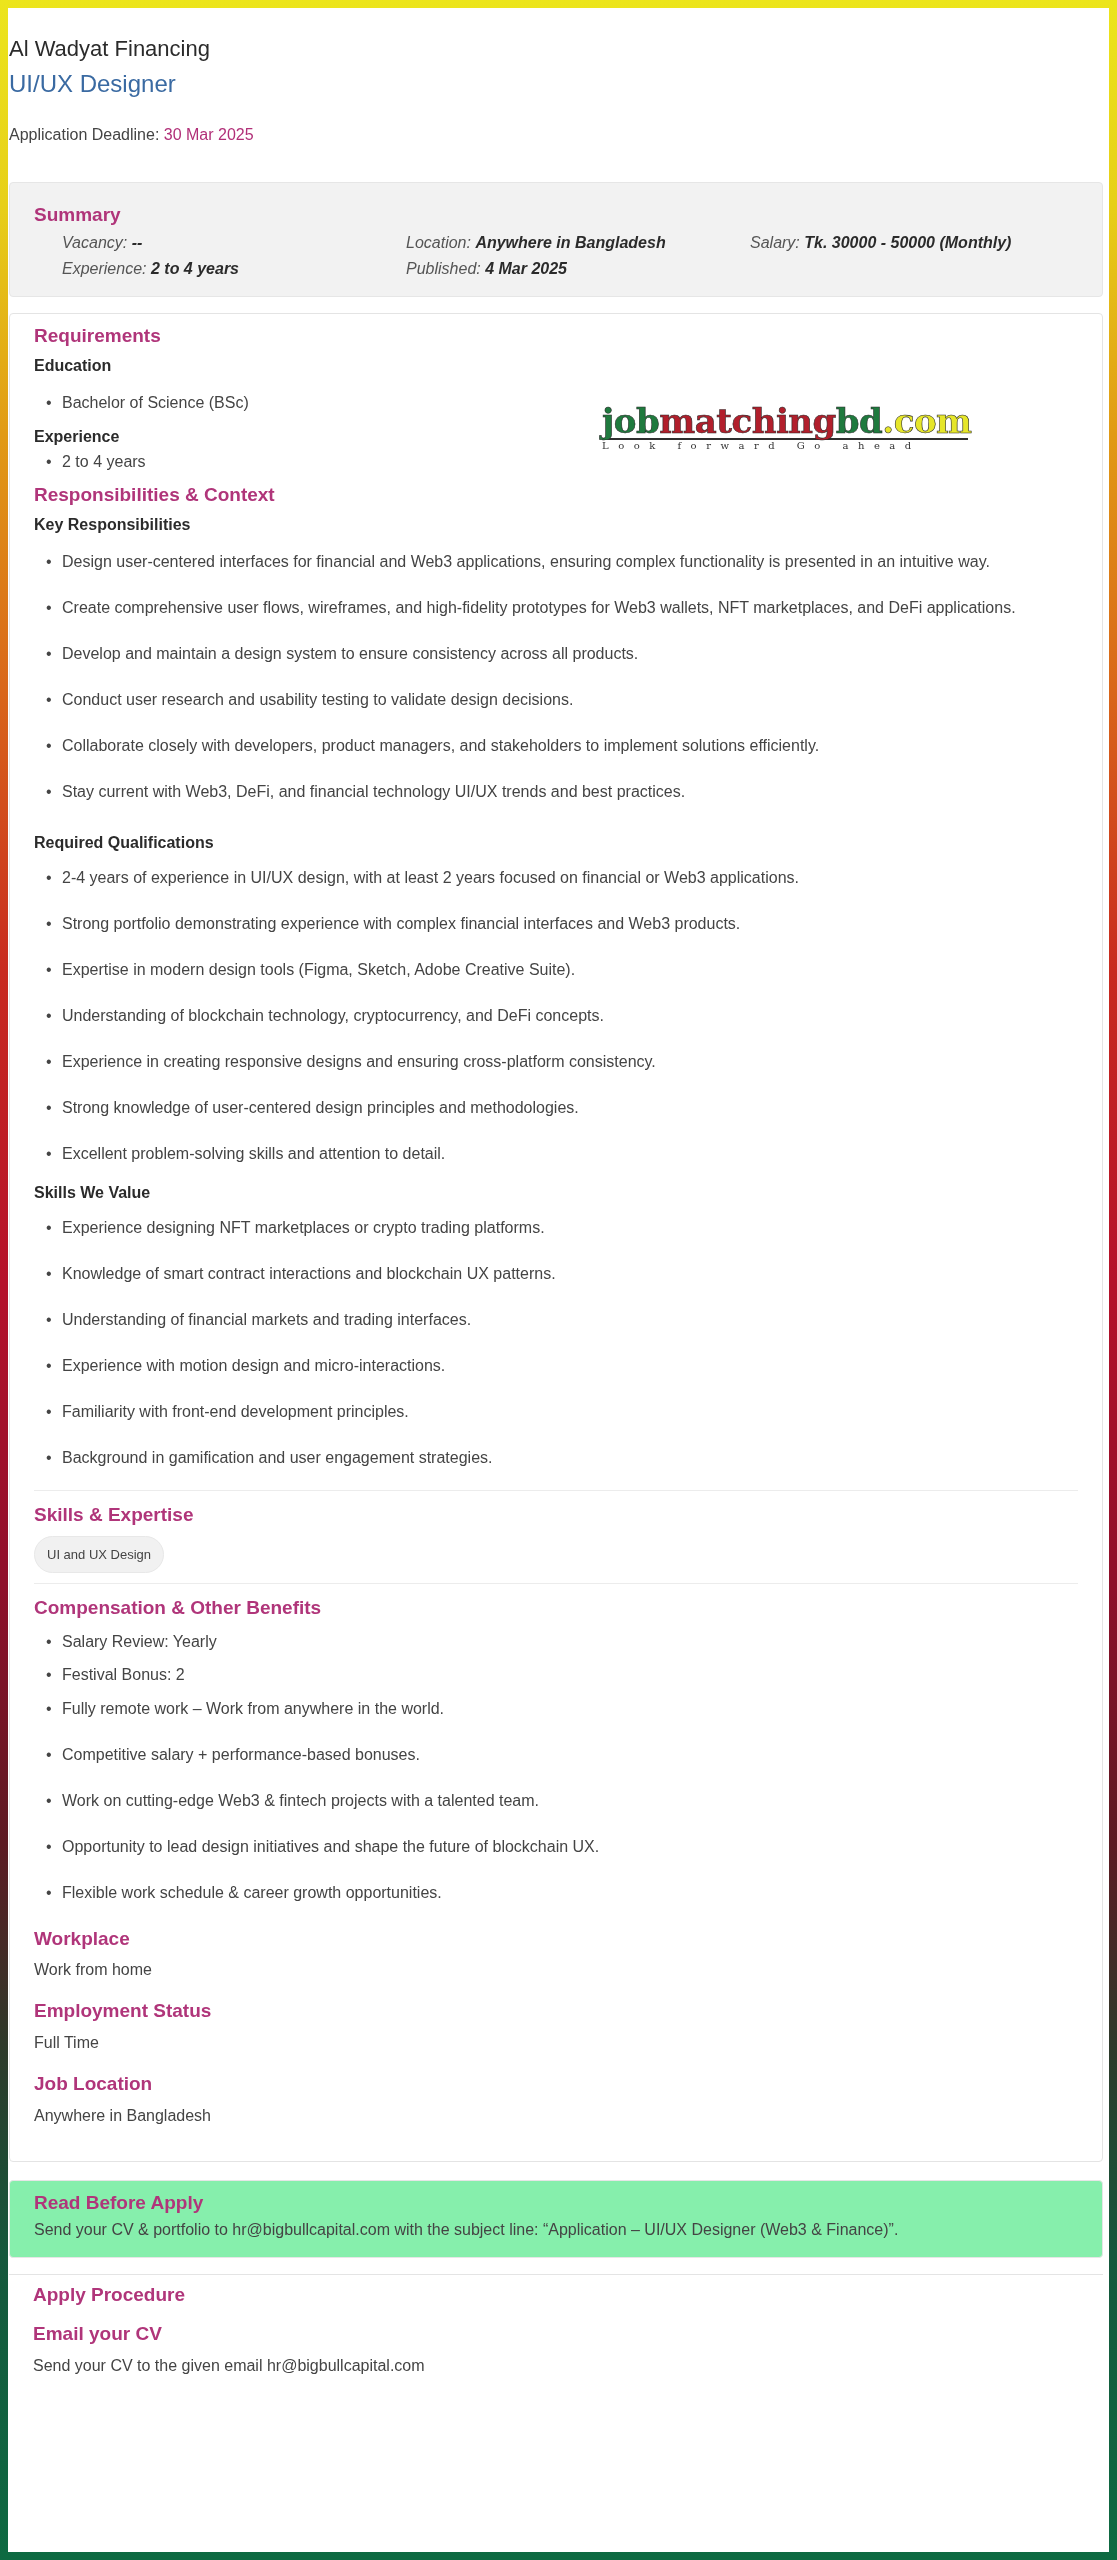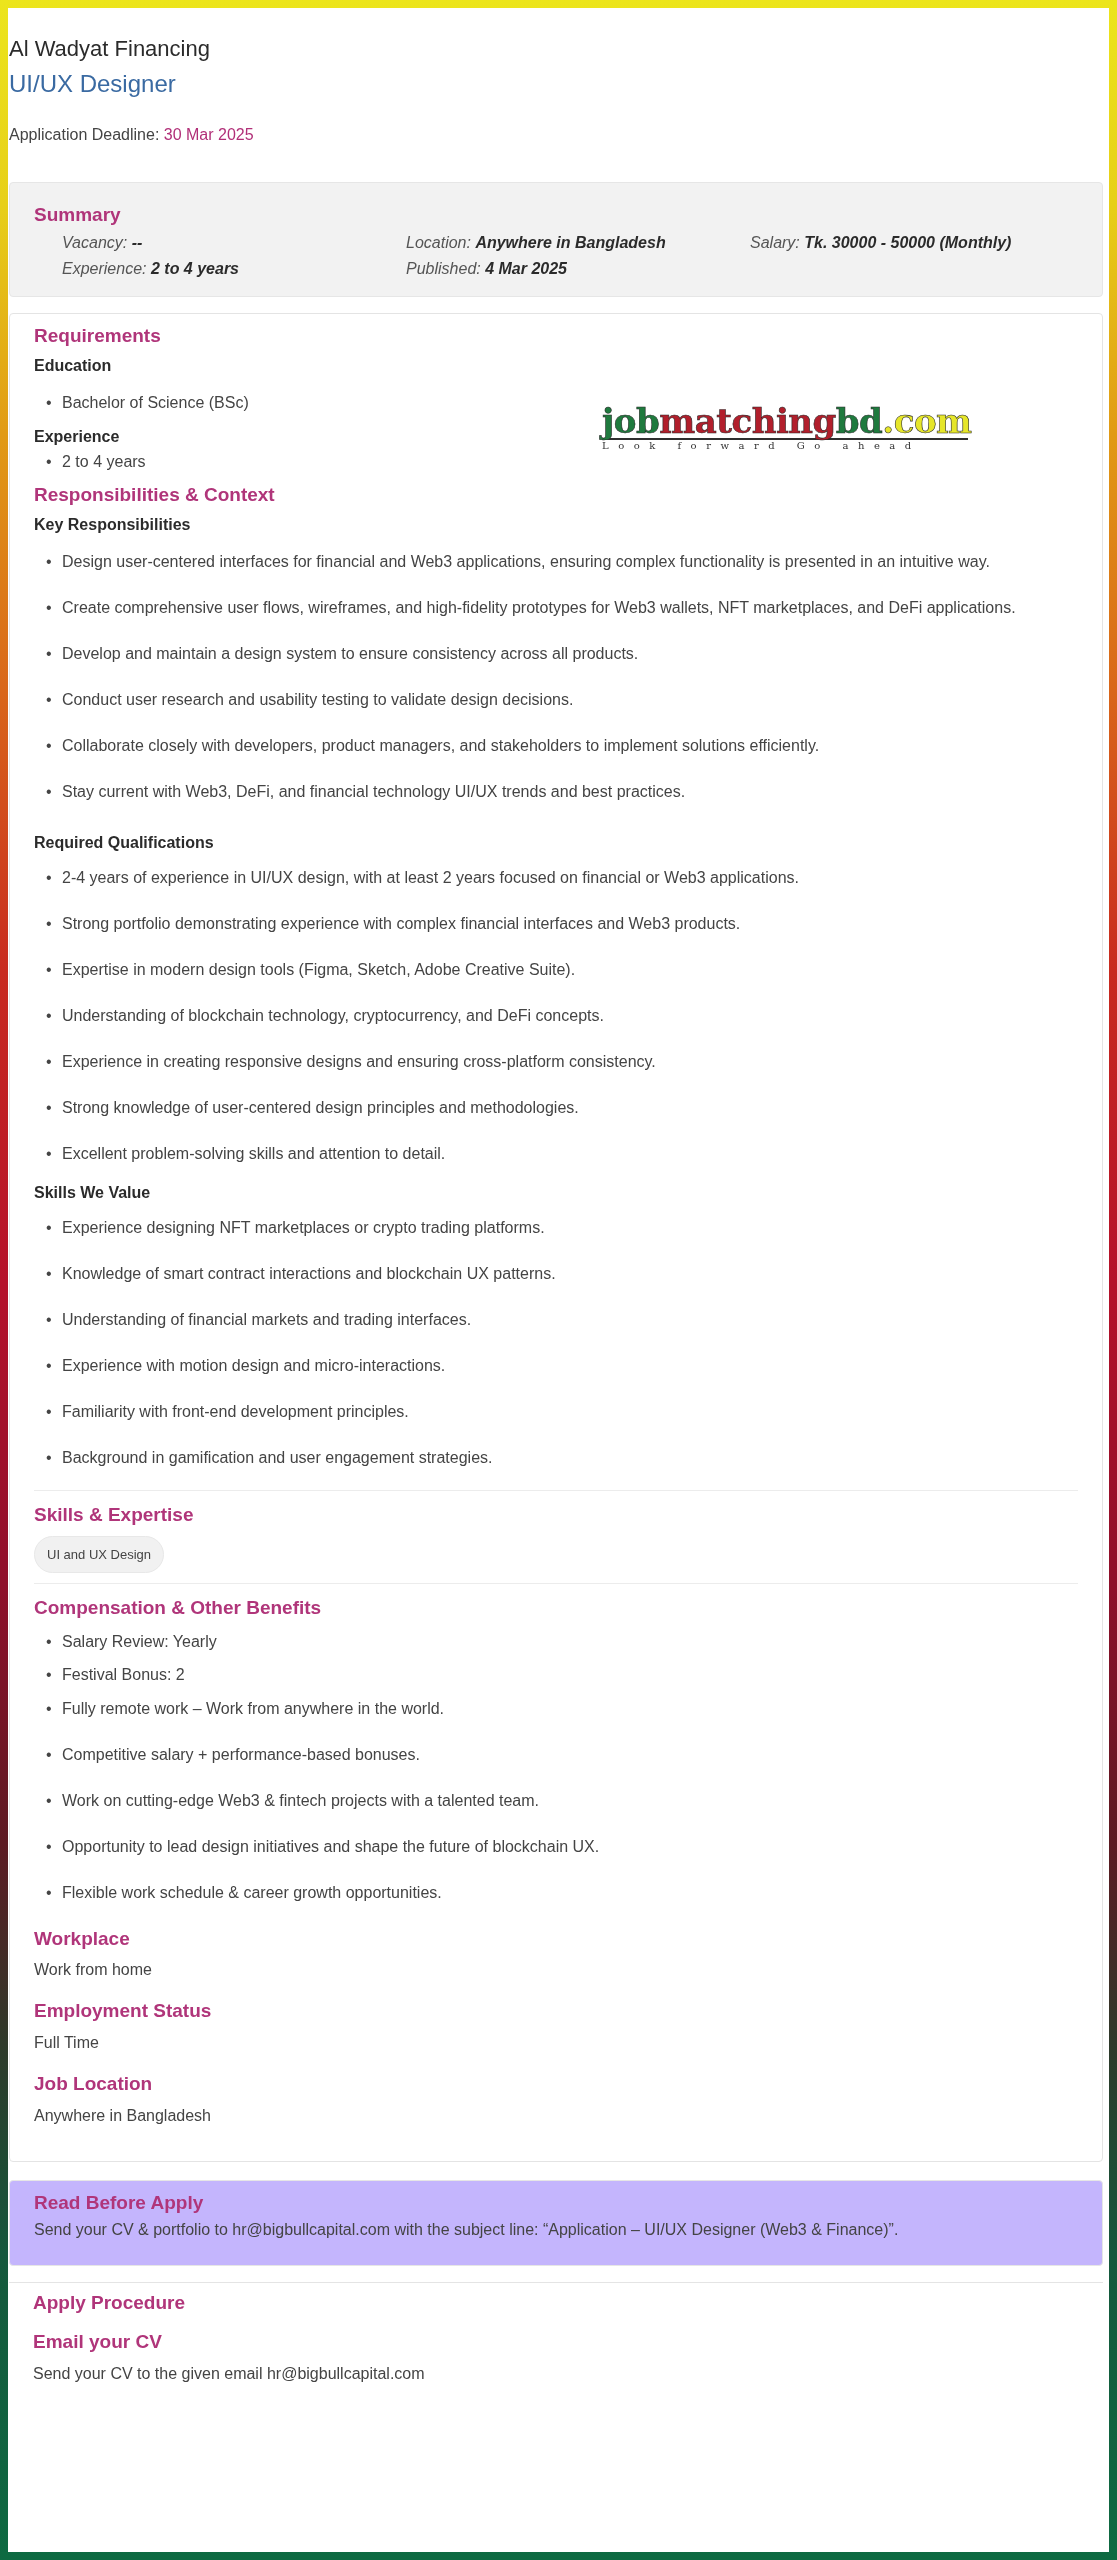--- a/index.html
+++ b/index.html
@@ -93,24 +93,24 @@
       padding: 10px 12px;
       font-size: 13px;
       color: #444;
       margin-top: 8px;
     }
     .plain-text { font-size: 16px; color: #444; margin-top: 10px; }
     .section-gap { margin-top: 20px; }
 
     .read-box {
       margin: 18px 6px 0 1px;
-      background: #c4b5fd;
+      background: #86efac;
       border: 1px solid #e6e6e6;
       border-radius: 4px;
-      padding: 10px 24px 26px 24px;
+      padding: 10px 24px 18px 24px;
     }
     .read-box .text { font-size: 16px; color: #444; margin-top: 6px; }
     .apply-card {
       margin: 16px 6px 0 1px;
       border-top: 1px solid #e4e4e4;
       padding: 8px 24px 0 24px;
     }
   </style>
 </head>
 <body>

